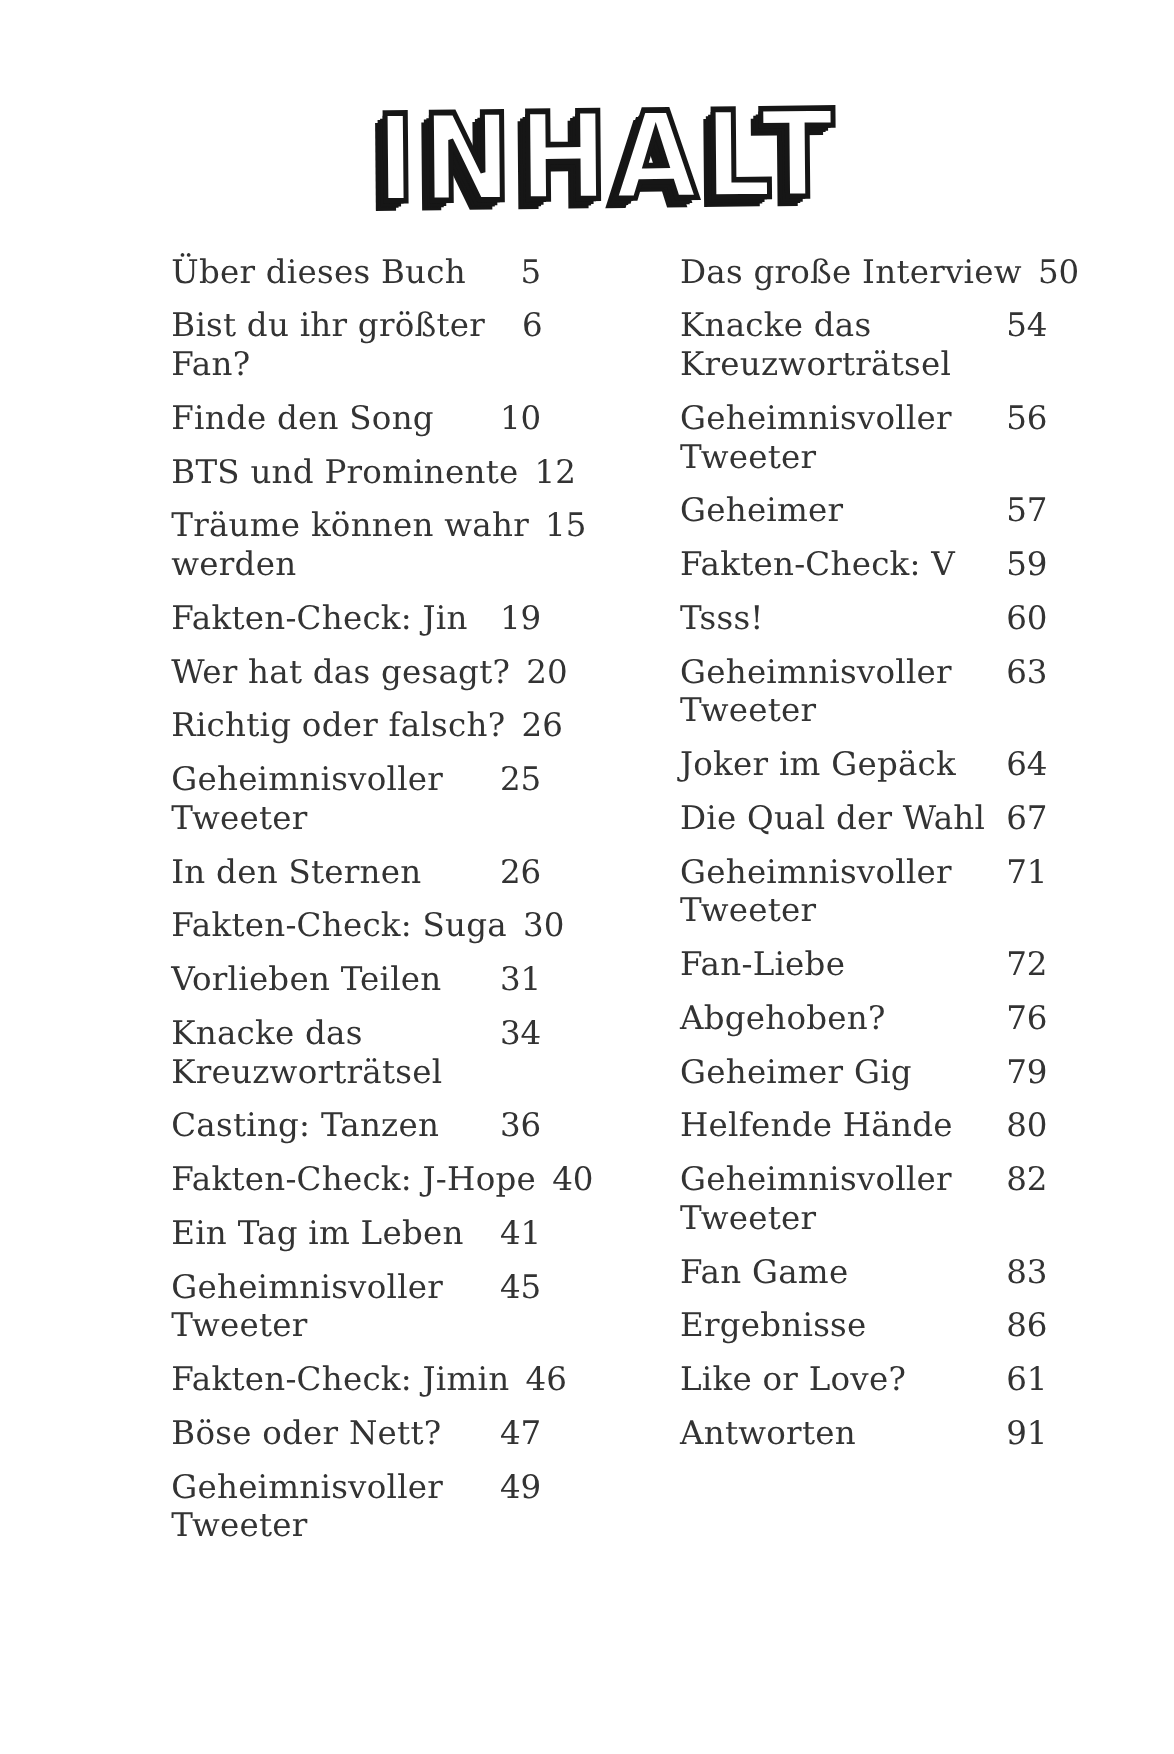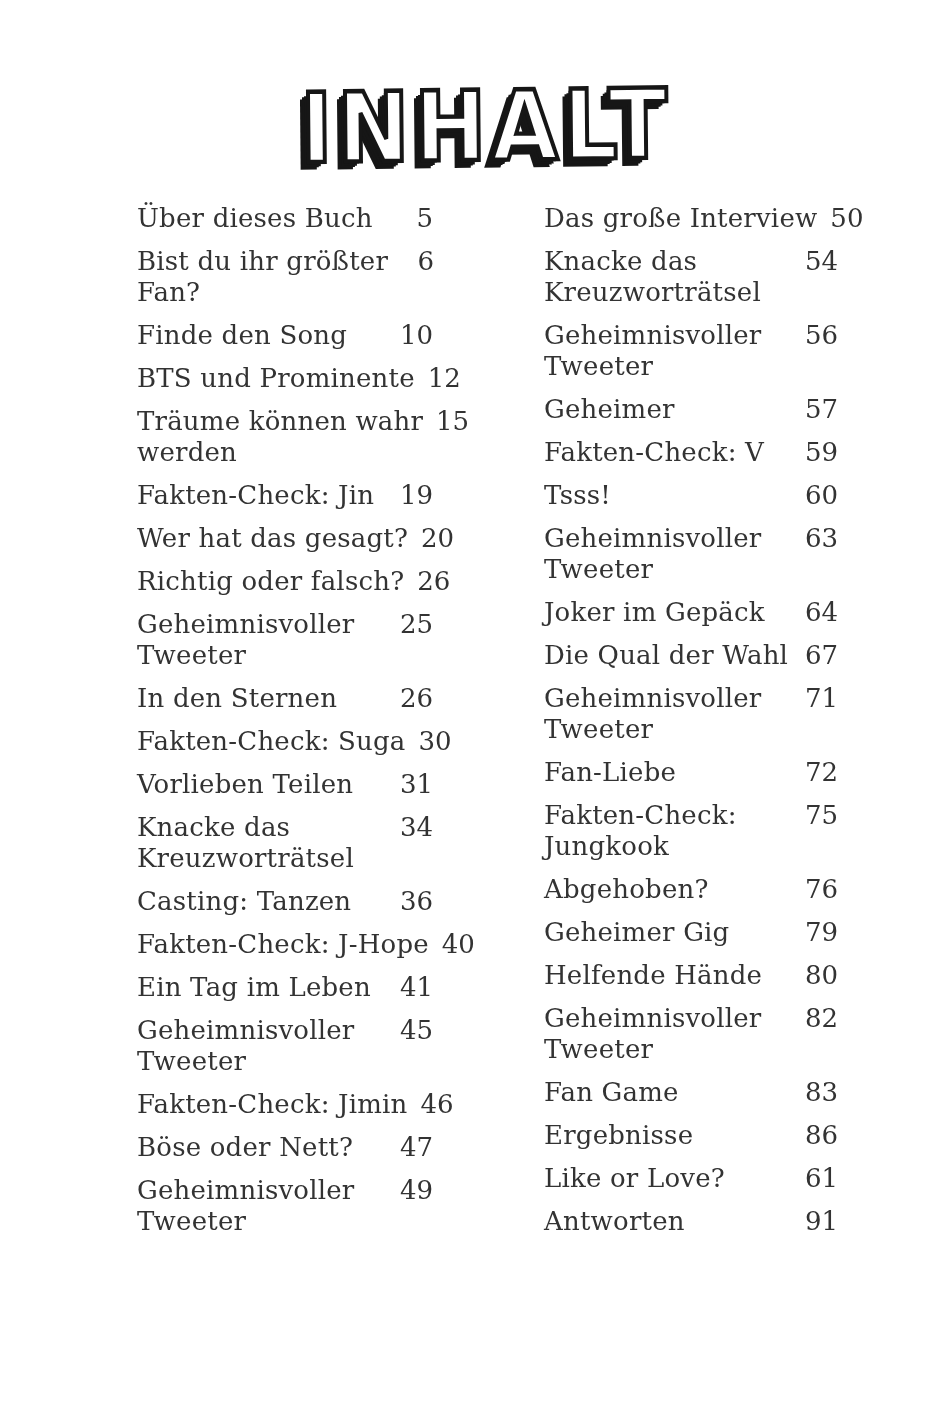--- a/index.html
+++ b/index.html
@@ -252,25 +252,20 @@
       <span class="entry-title">Geheimnisvoller
 Tweeter</span>
       <span class="entry-page">71</span>
     </div>
 
     <div class="entry">
       <span class="entry-title">Fan-Liebe</span>
       <span class="entry-page">72</span>
     </div>
 
-    <div class="entry">
-      <span class="entry-title">Fakten-Check:
-Jungkook</span>
-      <span class="entry-page">75</span>
-    </div>
 
     <div class="entry">
       <span class="entry-title">Abgehoben?</span>
       <span class="entry-page">76</span>
     </div>
 
     <div class="entry">
       <span class="entry-title">Geheimer Gig</span>
       <span class="entry-page">79</span>
     </div>

